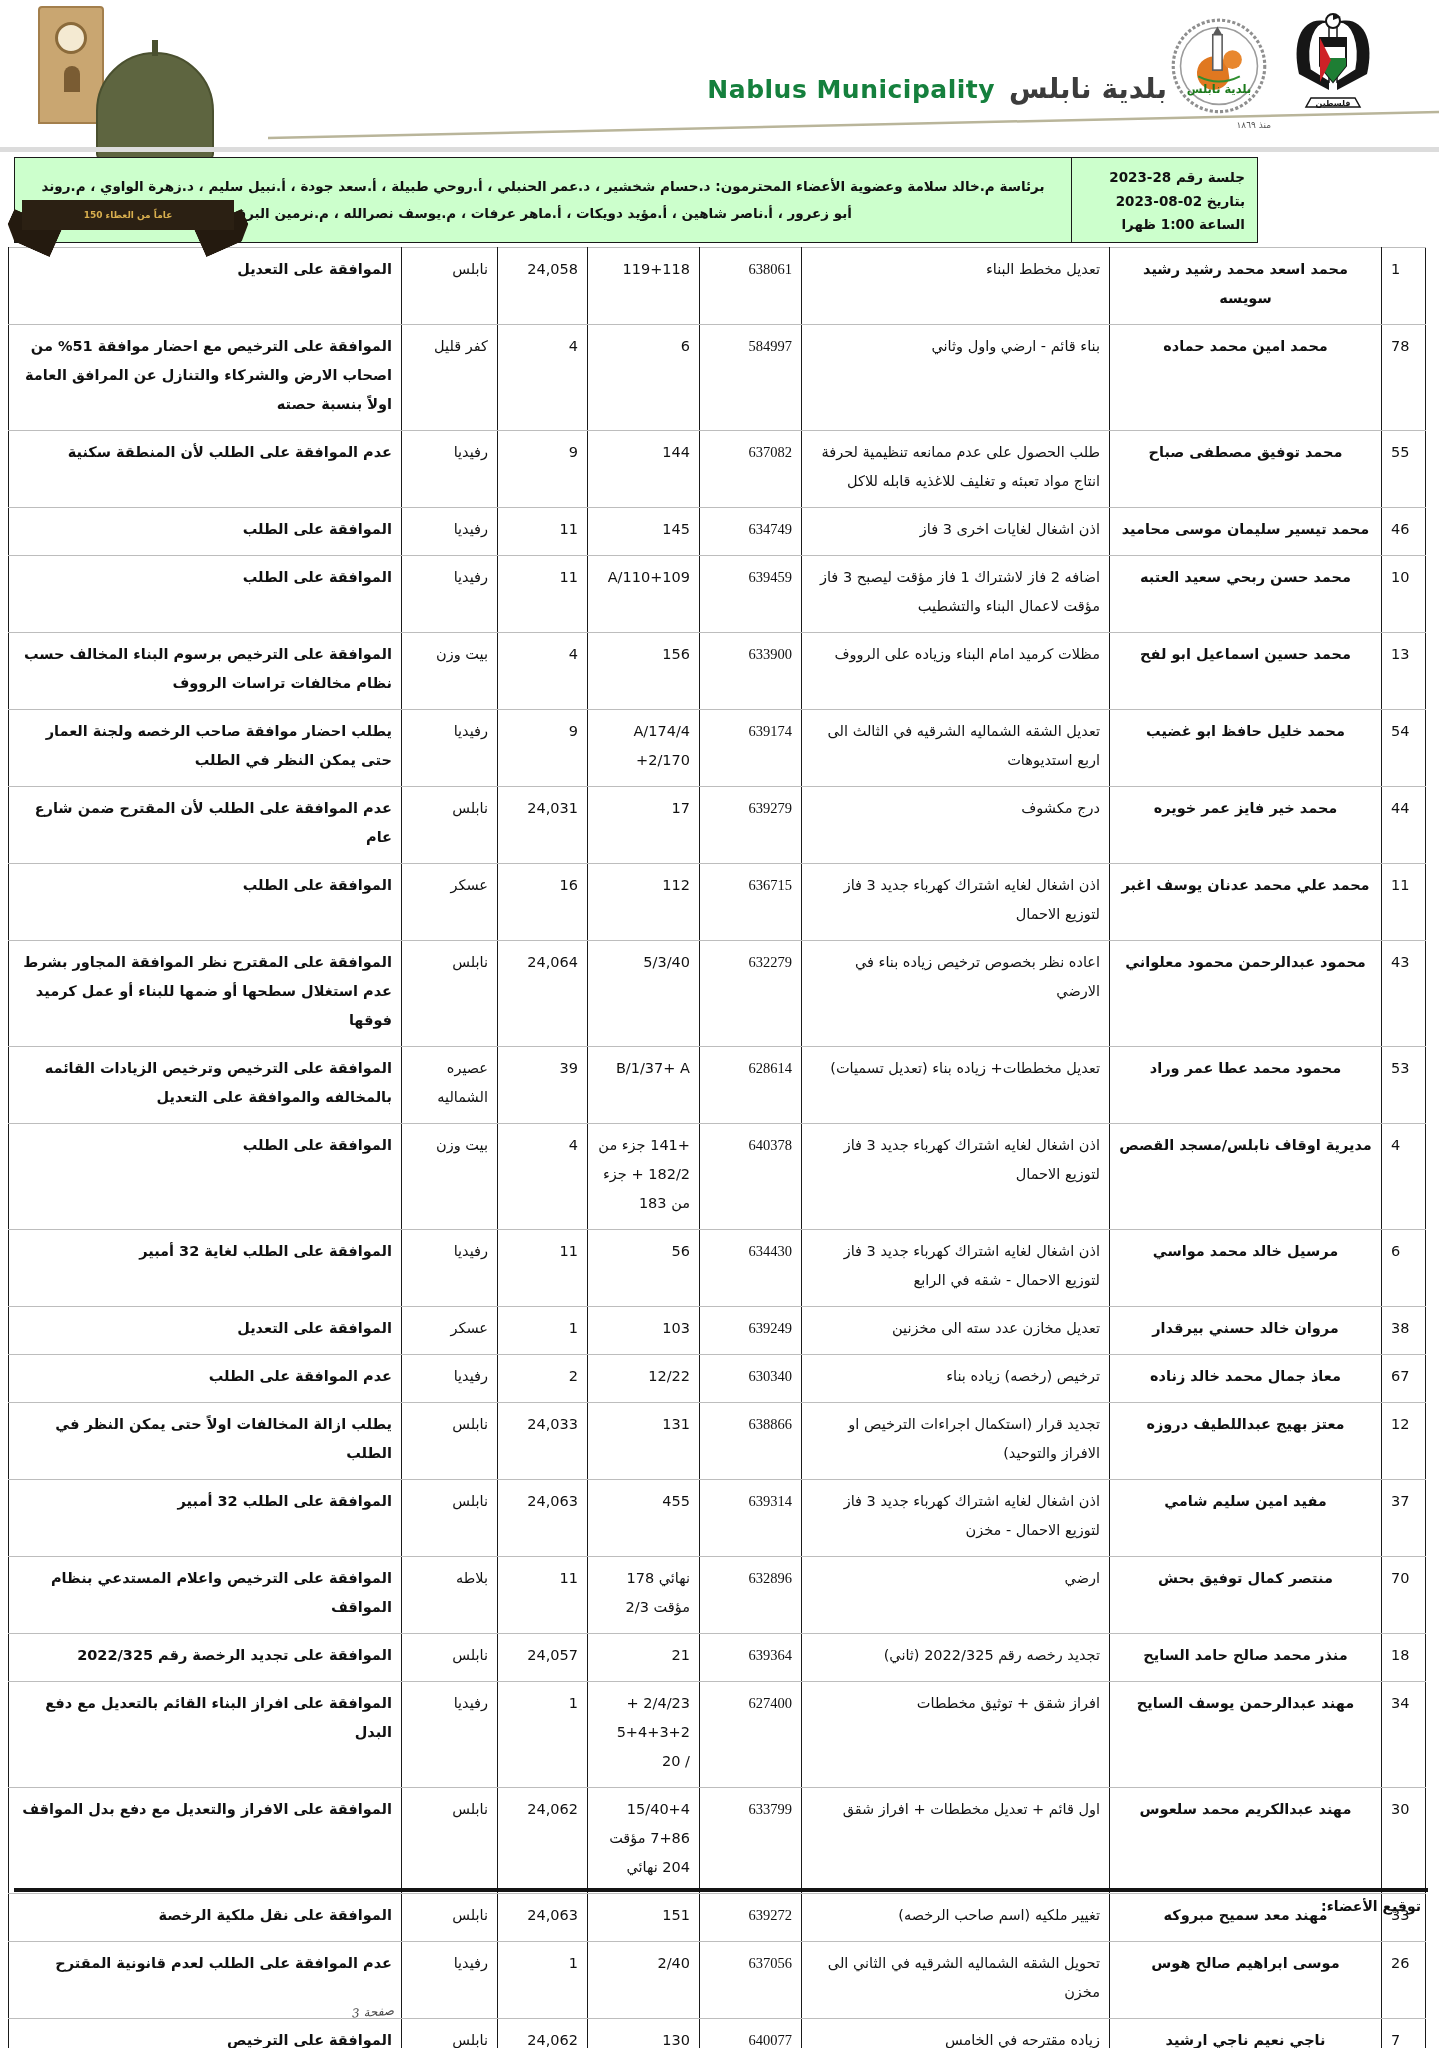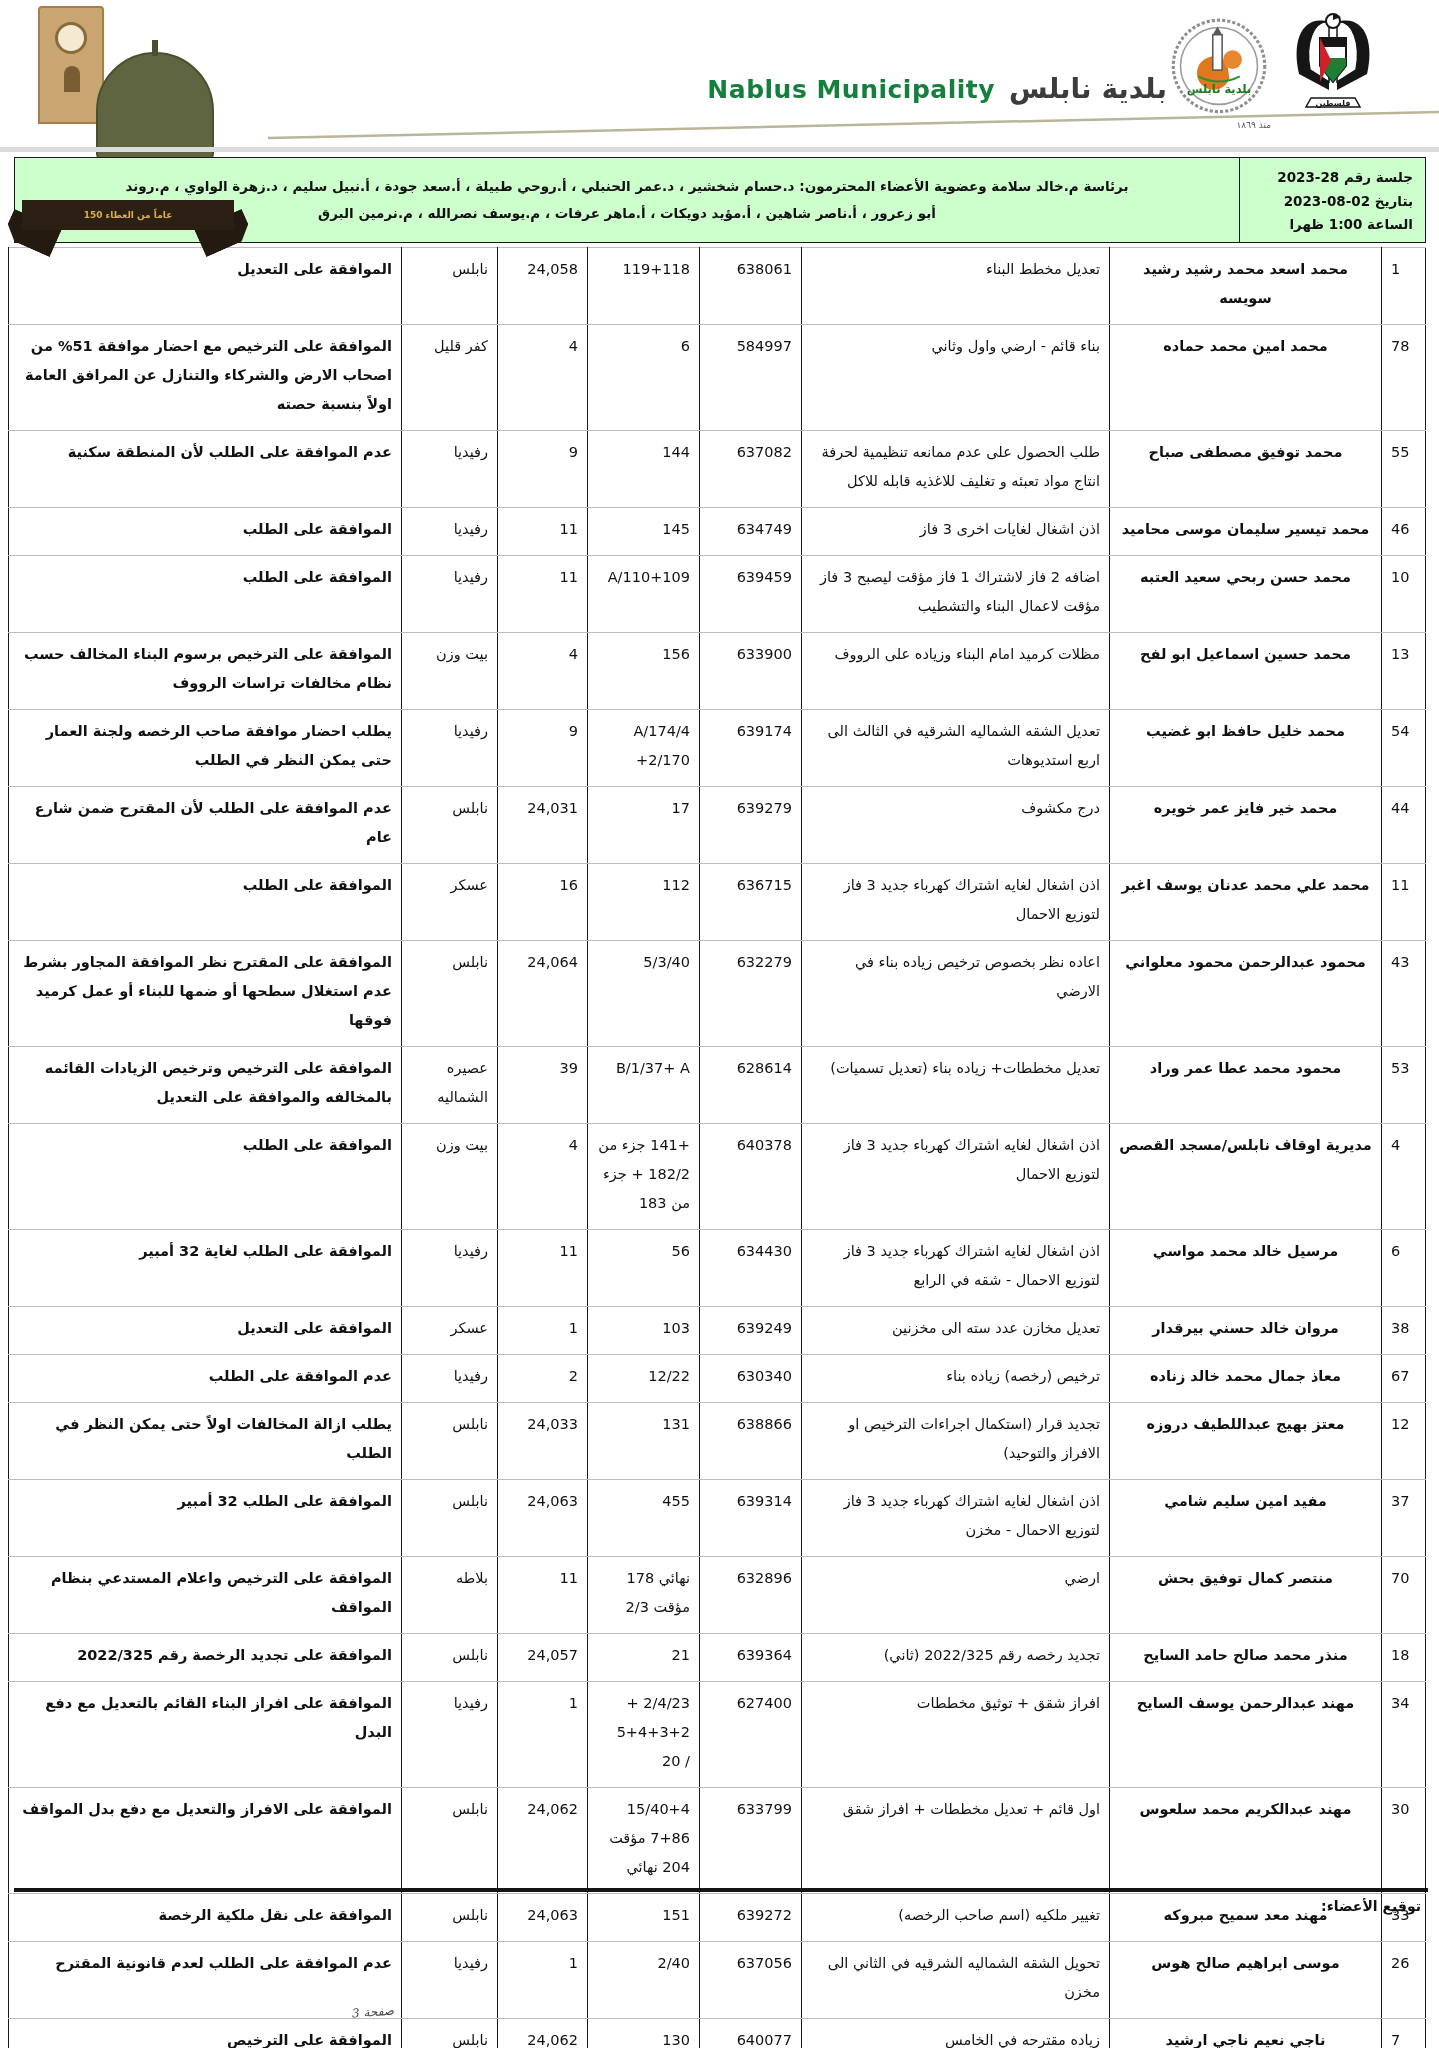--- a/index.html
+++ b/index.html
@@ -47,39 +47,39 @@
   .eagle { position: absolute; top: 10px; right: 56px; width: 100px; height: 104px; }
 
   .diag-line { position: absolute; top: 0; left: 0; width: 1439px; height: 150px; pointer-events: none; }
 
   .doc-title { position: absolute; top: 112px; left: 0; width: 100%; text-align: center;
     padding-left: 100px; font-size: 21px; font-weight: bold; color: #141414; direction: rtl; }
 
   .pre-bar-strip { position: absolute; top: 147px; left: 0; width: 100%; height: 5px; background: #dcdcdc; }
 
   
-  .session-bar { position: absolute; top: 157px; left: 14px; width: 1412px; height: 86px;
+  .session-bar { position: absolute; top: 157px; left: 14px; width: 1244px; height: 86px;
     background: #ccffcc; border: 1px solid #1a1a1a; display: flex; direction: rtl; }
   .session-meta { width: 186px; border-left: 1px solid #1a1a1a; padding: 8px 12px;
     font-size: 13.5px; font-weight: bold; line-height: 1.75; text-align: right; direction: rtl; }
   .session-attendees { flex: 1; display: flex; flex-direction: column; justify-content: center;
     text-align: center; font-size: 13.5px; font-weight: bold; line-height: 2.0; direction: rtl; padding: 4px 20px; }
 
   
   table.decisions { position: absolute; top: 247px; left: 8px; width: 1417px;
     border-collapse: collapse; table-layout: fixed; direction: rtl;
     border-top: 1px solid #b9b9b9; }
   table.decisions td { border-left: 1px solid #1a1a1a; border-right: 1px solid #1a1a1a;
     border-top: 1px solid #bdbdbd; border-bottom: 1px solid #bdbdbd;
     vertical-align: top; padding: 7px 9px 11px 9px; font-size: 14.5px; line-height: 2.0;
     word-wrap: break-word; }
   .col-num      { text-align: left;  font-size: 14px; }
   .col-name     { text-align: center; font-weight: bold; }
   .col-subject  { text-align: right; }
-  .col-file_no  { text-align: right; direction: ltr; }
+  .col-file_no  { text-align: right; direction: ltr; font-family: Liberation Serif, serif; }
   .col-plot     { text-align: right; unicode-bidi: plaintext; }
   .col-basin    { text-align: right; direction: ltr; }
   .col-area     { text-align: right; font-size: 13.5px; }
   .col-decision { font-weight: bold; }
 
   
   .sign-line { position: absolute; top: 1888px; left: 14px; width: 1414px; height: 4px; background: #141414; }
   .sign-label { position: absolute; top: 1898px; right: 18px; font-size: 14px; font-weight: bold; direction: rtl; }
   .page-label { position: absolute; top: 2005px; left: 352px; font-size: 12px; color: #4a4a4a;
     font-style: italic; font-family: "DejaVu Serif", serif; transform: rotate(-4deg); direction: rtl; }

